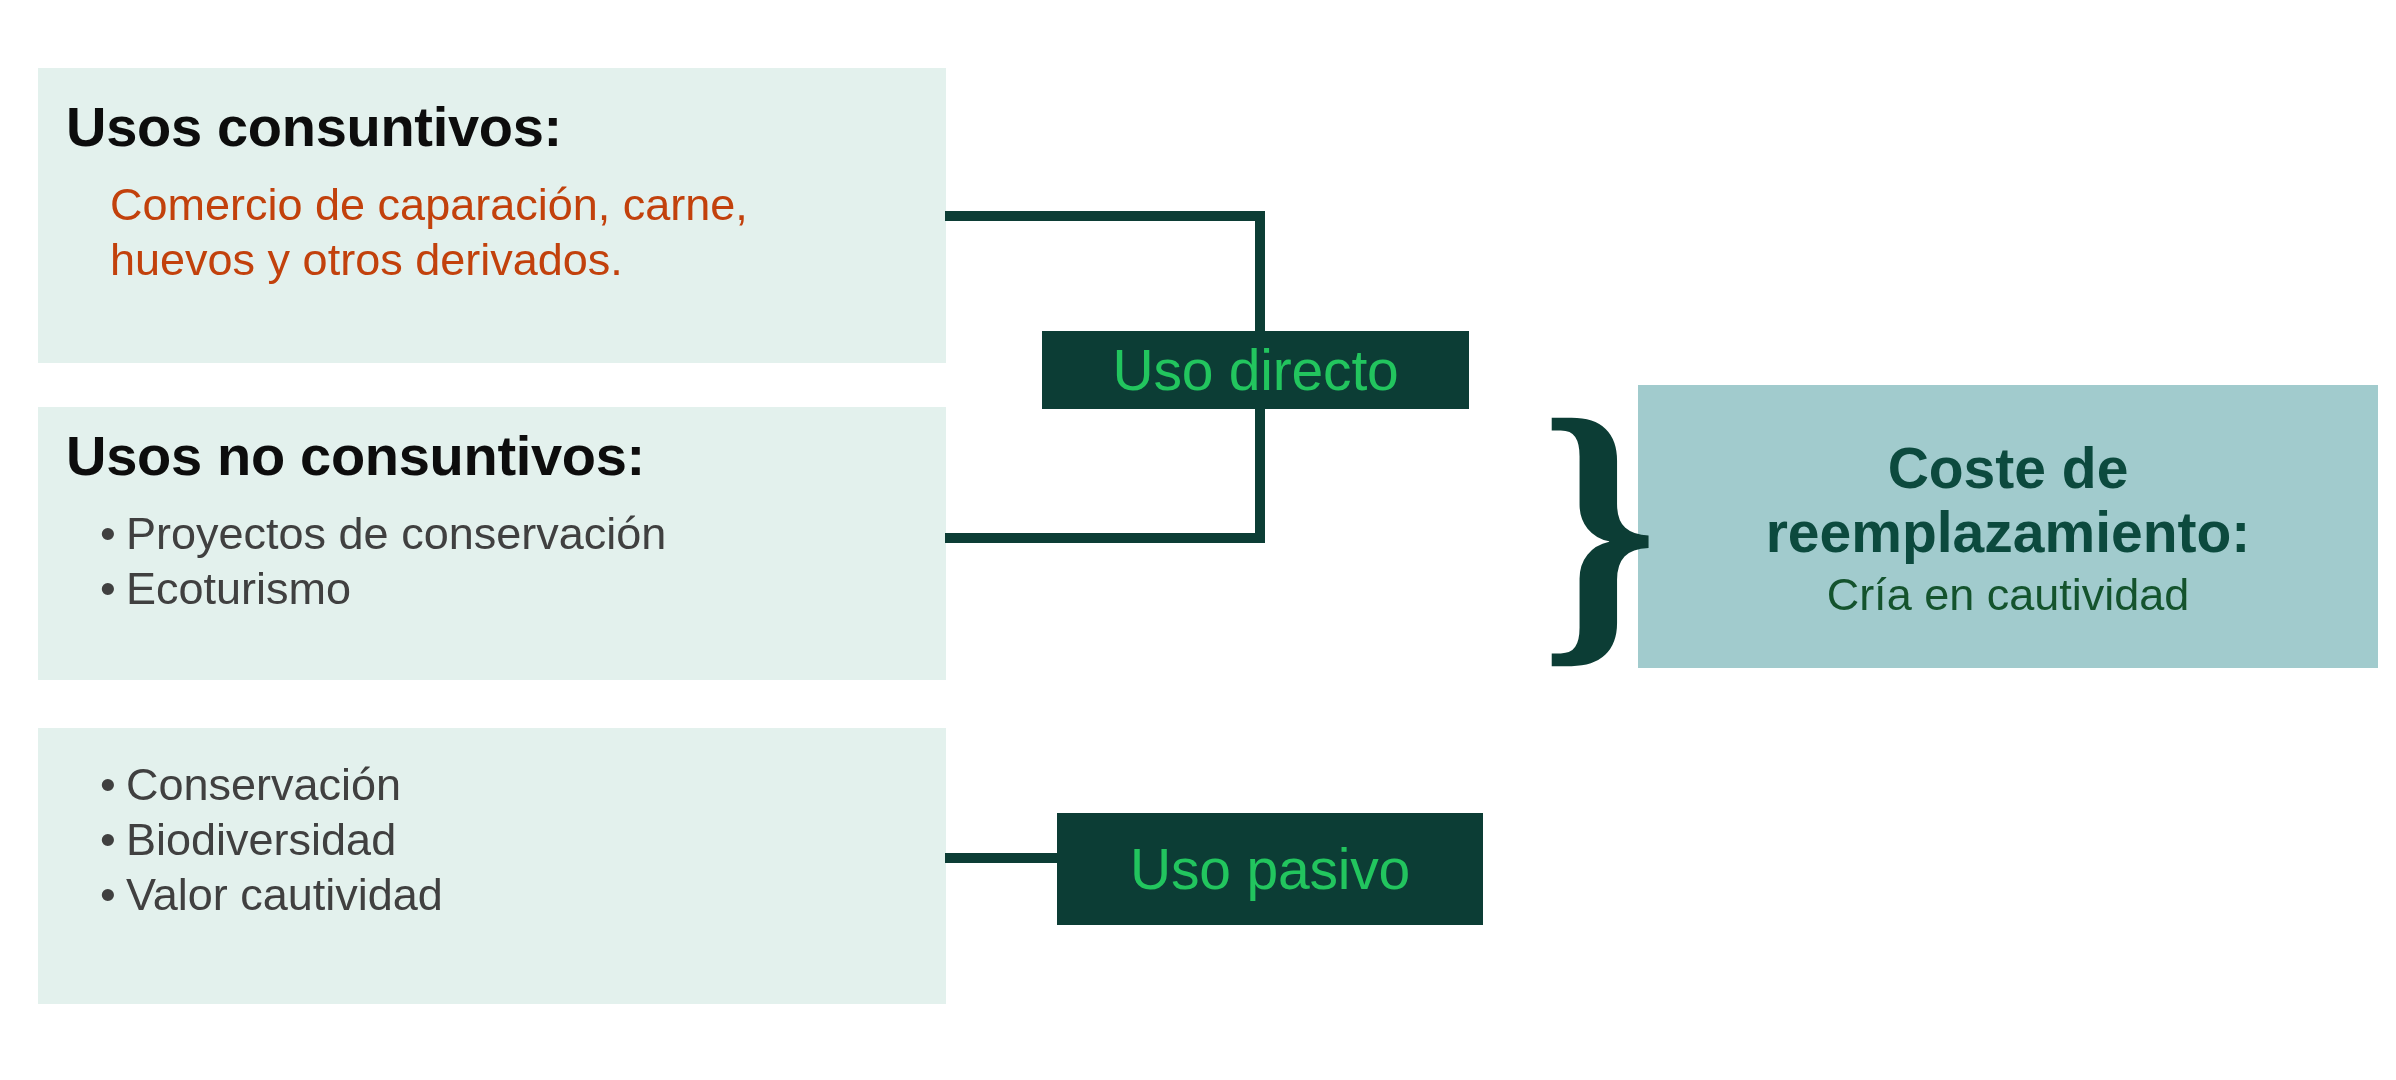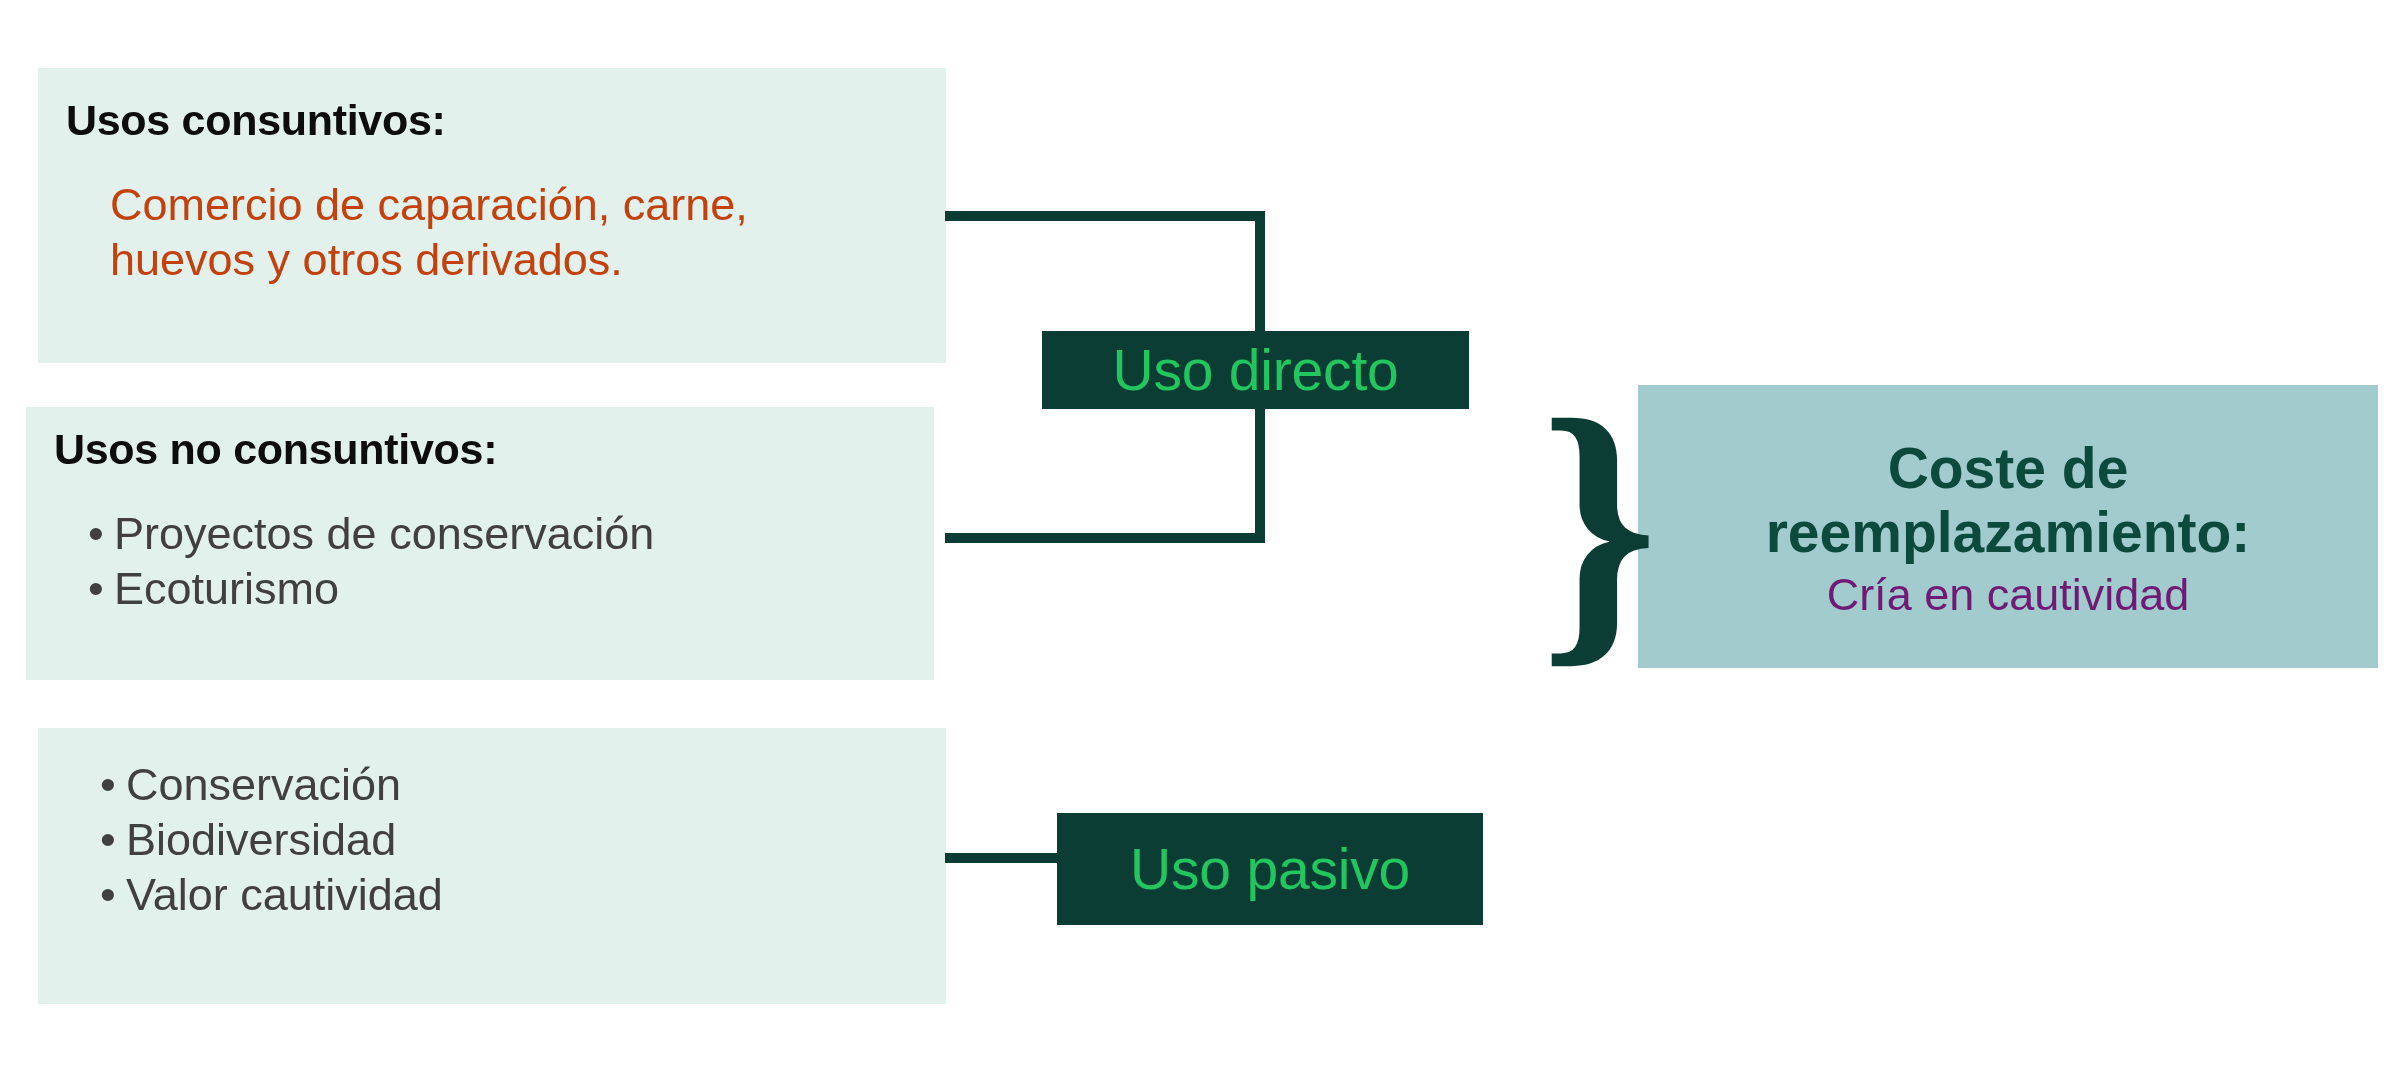--- a/index.html
+++ b/index.html
@@ -20,21 +20,21 @@
 
   
   .panel {
     position: absolute;
     background: #e3f1ed;
     box-sizing: border-box;
   }
   .panel-title {
     font-weight: bold;
     color: #0d0d0d;
-    font-size: 43px;
+    font-size: 56px;
     line-height: 1.05;
     letter-spacing: -0.3px;
     padding: 0;
     margin: 0;
   }
   .panel-line {
     color: #c2410c;
     font-size: 45px;
     line-height: 1.22;
     white-space: nowrap;
@@ -63,21 +63,21 @@
     top: 30px;
   }
   #panel-consuntivos .lines {
     position: absolute;
     left: 72px;
     top: 110px;
   }
 
   
   #panel-no-consuntivos {
-    left: 26px;
+    left: 38px;
     top: 407px;
     width: 908px;
     height: 273px;
   }
   #panel-no-consuntivos .panel-title {
     position: absolute;
     left: 28px;
     top: 20px;
   }
   #panel-no-consuntivos .lines {
@@ -171,21 +171,21 @@
   }
   #panel-coste .coste-title {
     color: #0c4a3e;
     font-weight: bold;
     font-size: 57px;
     line-height: 1.12;
     text-align: center;
     white-space: pre-line;
   }
   #panel-coste .coste-sub {
-    color: #701a75;
+    color: #14532d;
     font-size: 45px;
     line-height: 1.2;
     text-align: left;
     margin-top: 4px;
   }
 </style>
 </head>
 <body>
 
 <div id="canvas">

